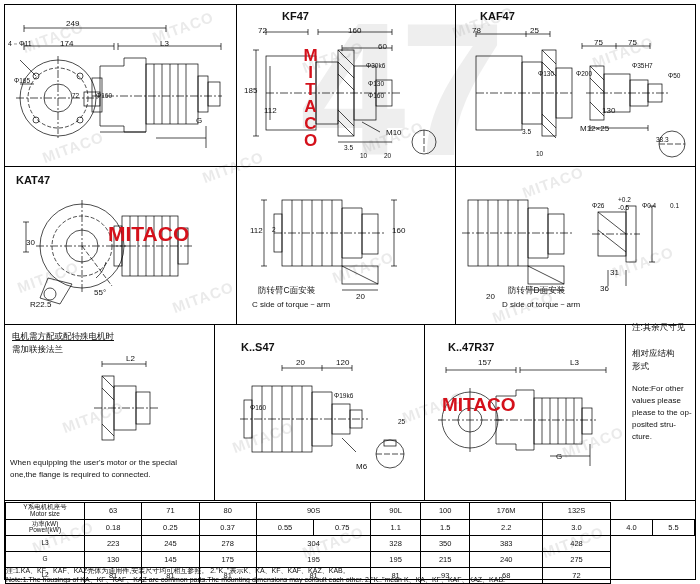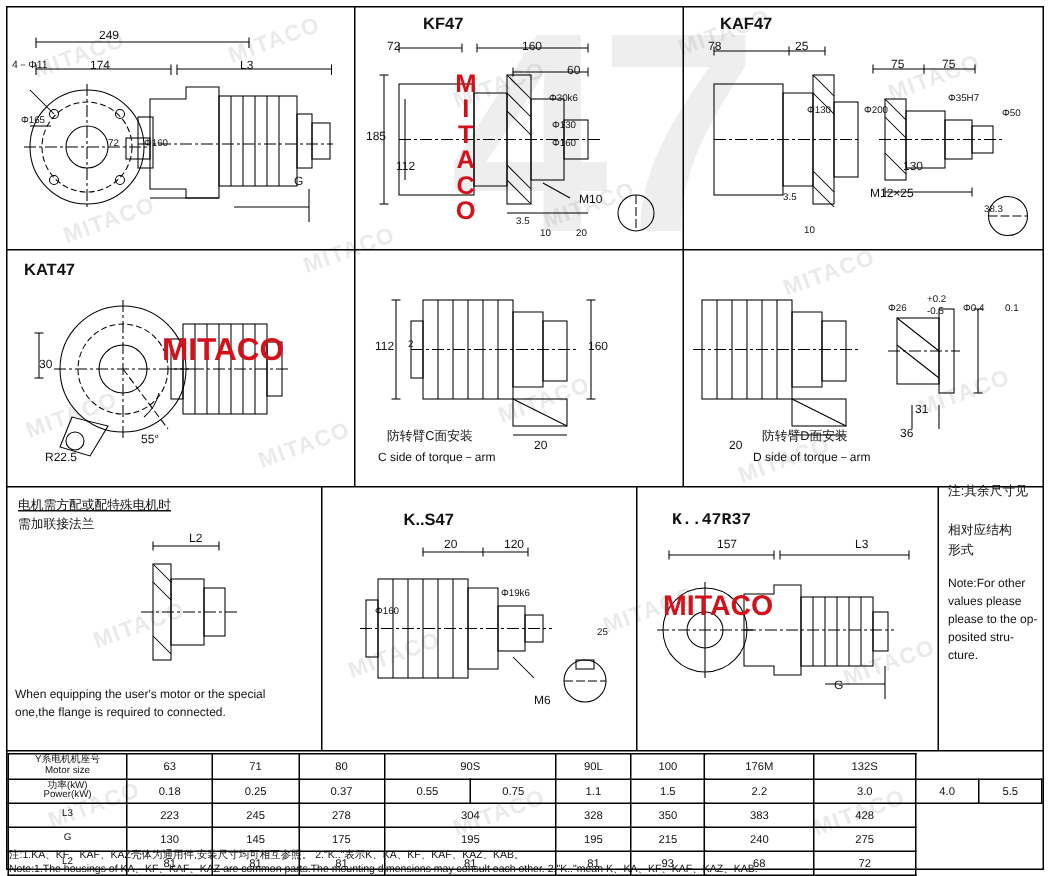--- a/index.html
+++ b/index.html
@@ -140,22 +140,22 @@
   <div class="vline" style="left:455px;top:4px;height:162px;"></div>
   <div class="vline" style="left:236px;top:166px;height:158px;"></div>
   <div class="vline" style="left:455px;top:166px;height:158px;"></div>
   <div class="vline" style="left:214px;top:324px;height:176px;"></div>
   <div class="vline" style="left:424px;top:324px;height:176px;"></div>
   <div class="vline" style="left:625px;top:324px;height:176px;"></div>
 
   <div class="hd" style="left:262px;top:10px;margin-left:20px;">KF47</div>
   <div class="hd" style="left:480px;top:10px;">KAF47</div>
   <div class="hd" style="left:16px;top:174px;">KAT47</div>
-  <div class="hd" style="left:269px;top:341px;">K..S47</div>
-  <div class="hd" style="left:448px;top:341px;font-family:Liberation Mono, monospace;">K..47R37</div>
+  <div class="hd" style="left:241px;top:341px;">K..S47</div>
+  <div class="hd" style="left:448px;top:341px;">K..47R37</div>
 
   <div class="dw" style="left:6px;top:14px;">
     <svg width="230" height="150" viewBox="0 0 230 150">
       <g stroke="#000" fill="none" stroke-width="0.7">
 
         <line x1="18" y1="14" x2="160" y2="14"></line>
         <line x1="18" y1="11" x2="18" y2="18"></line>
         <line x1="160" y1="11" x2="160" y2="18"></line>
 
         <line x1="18" y1="32" x2="108" y2="32"></line>

